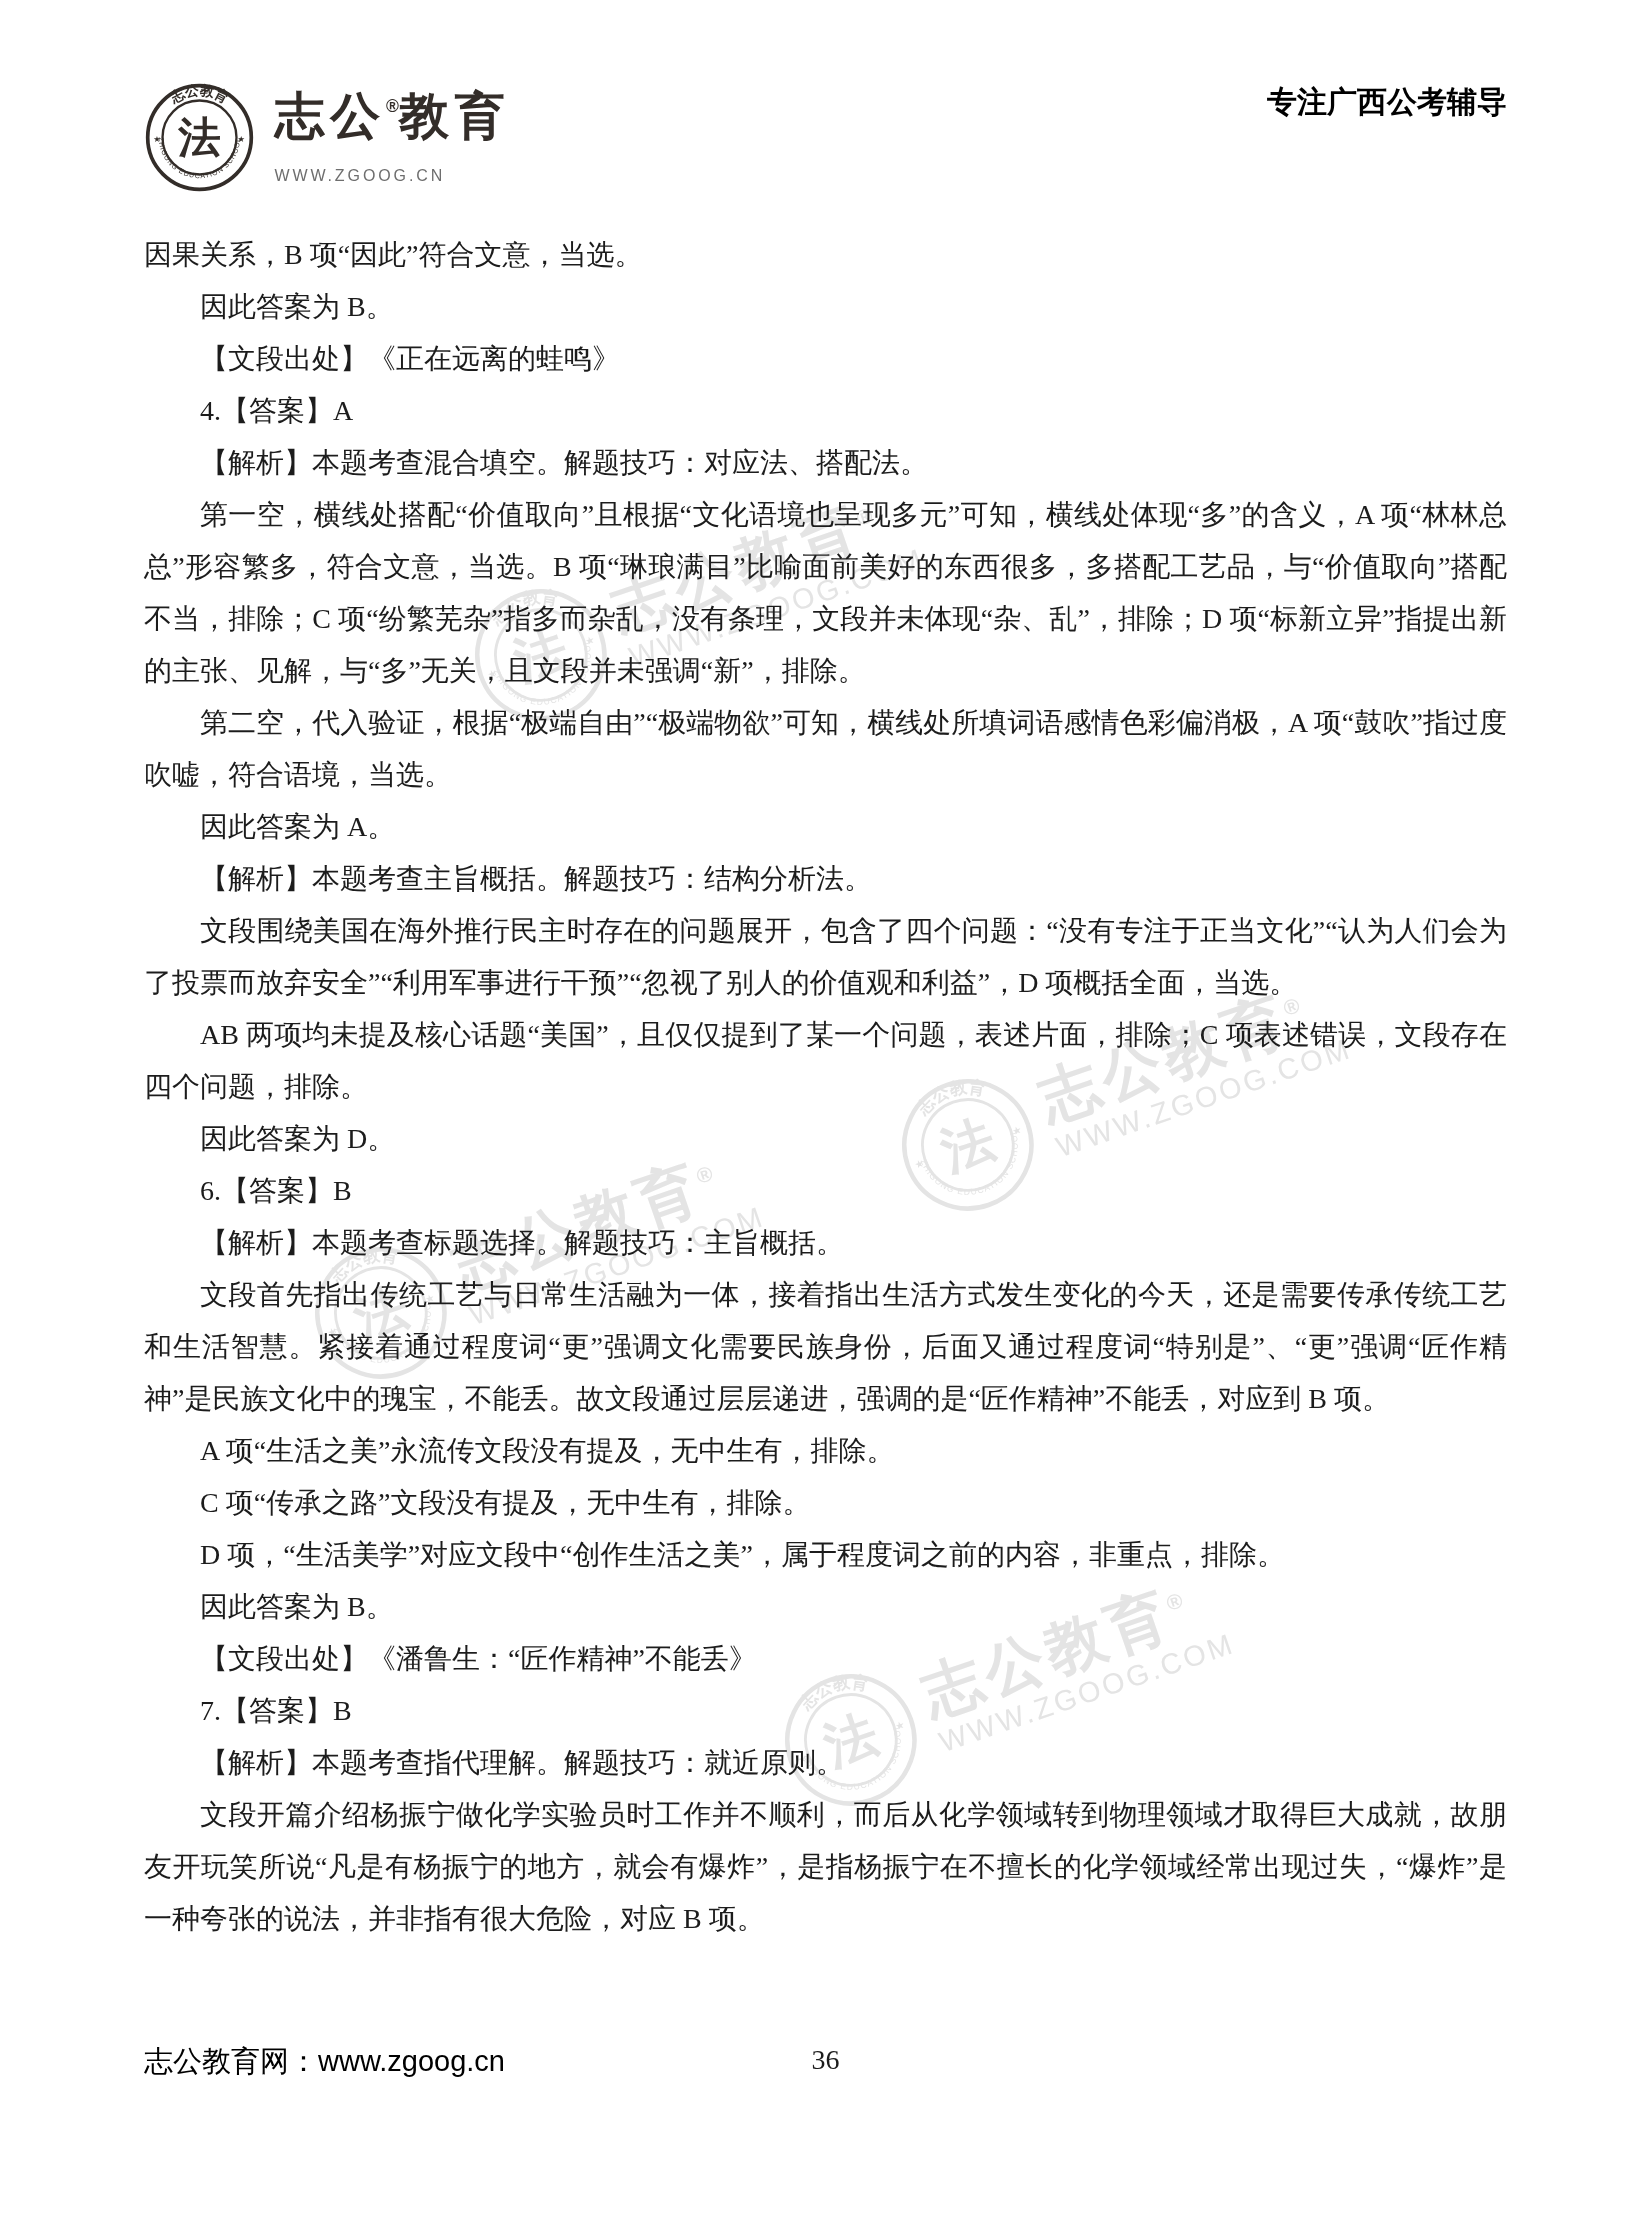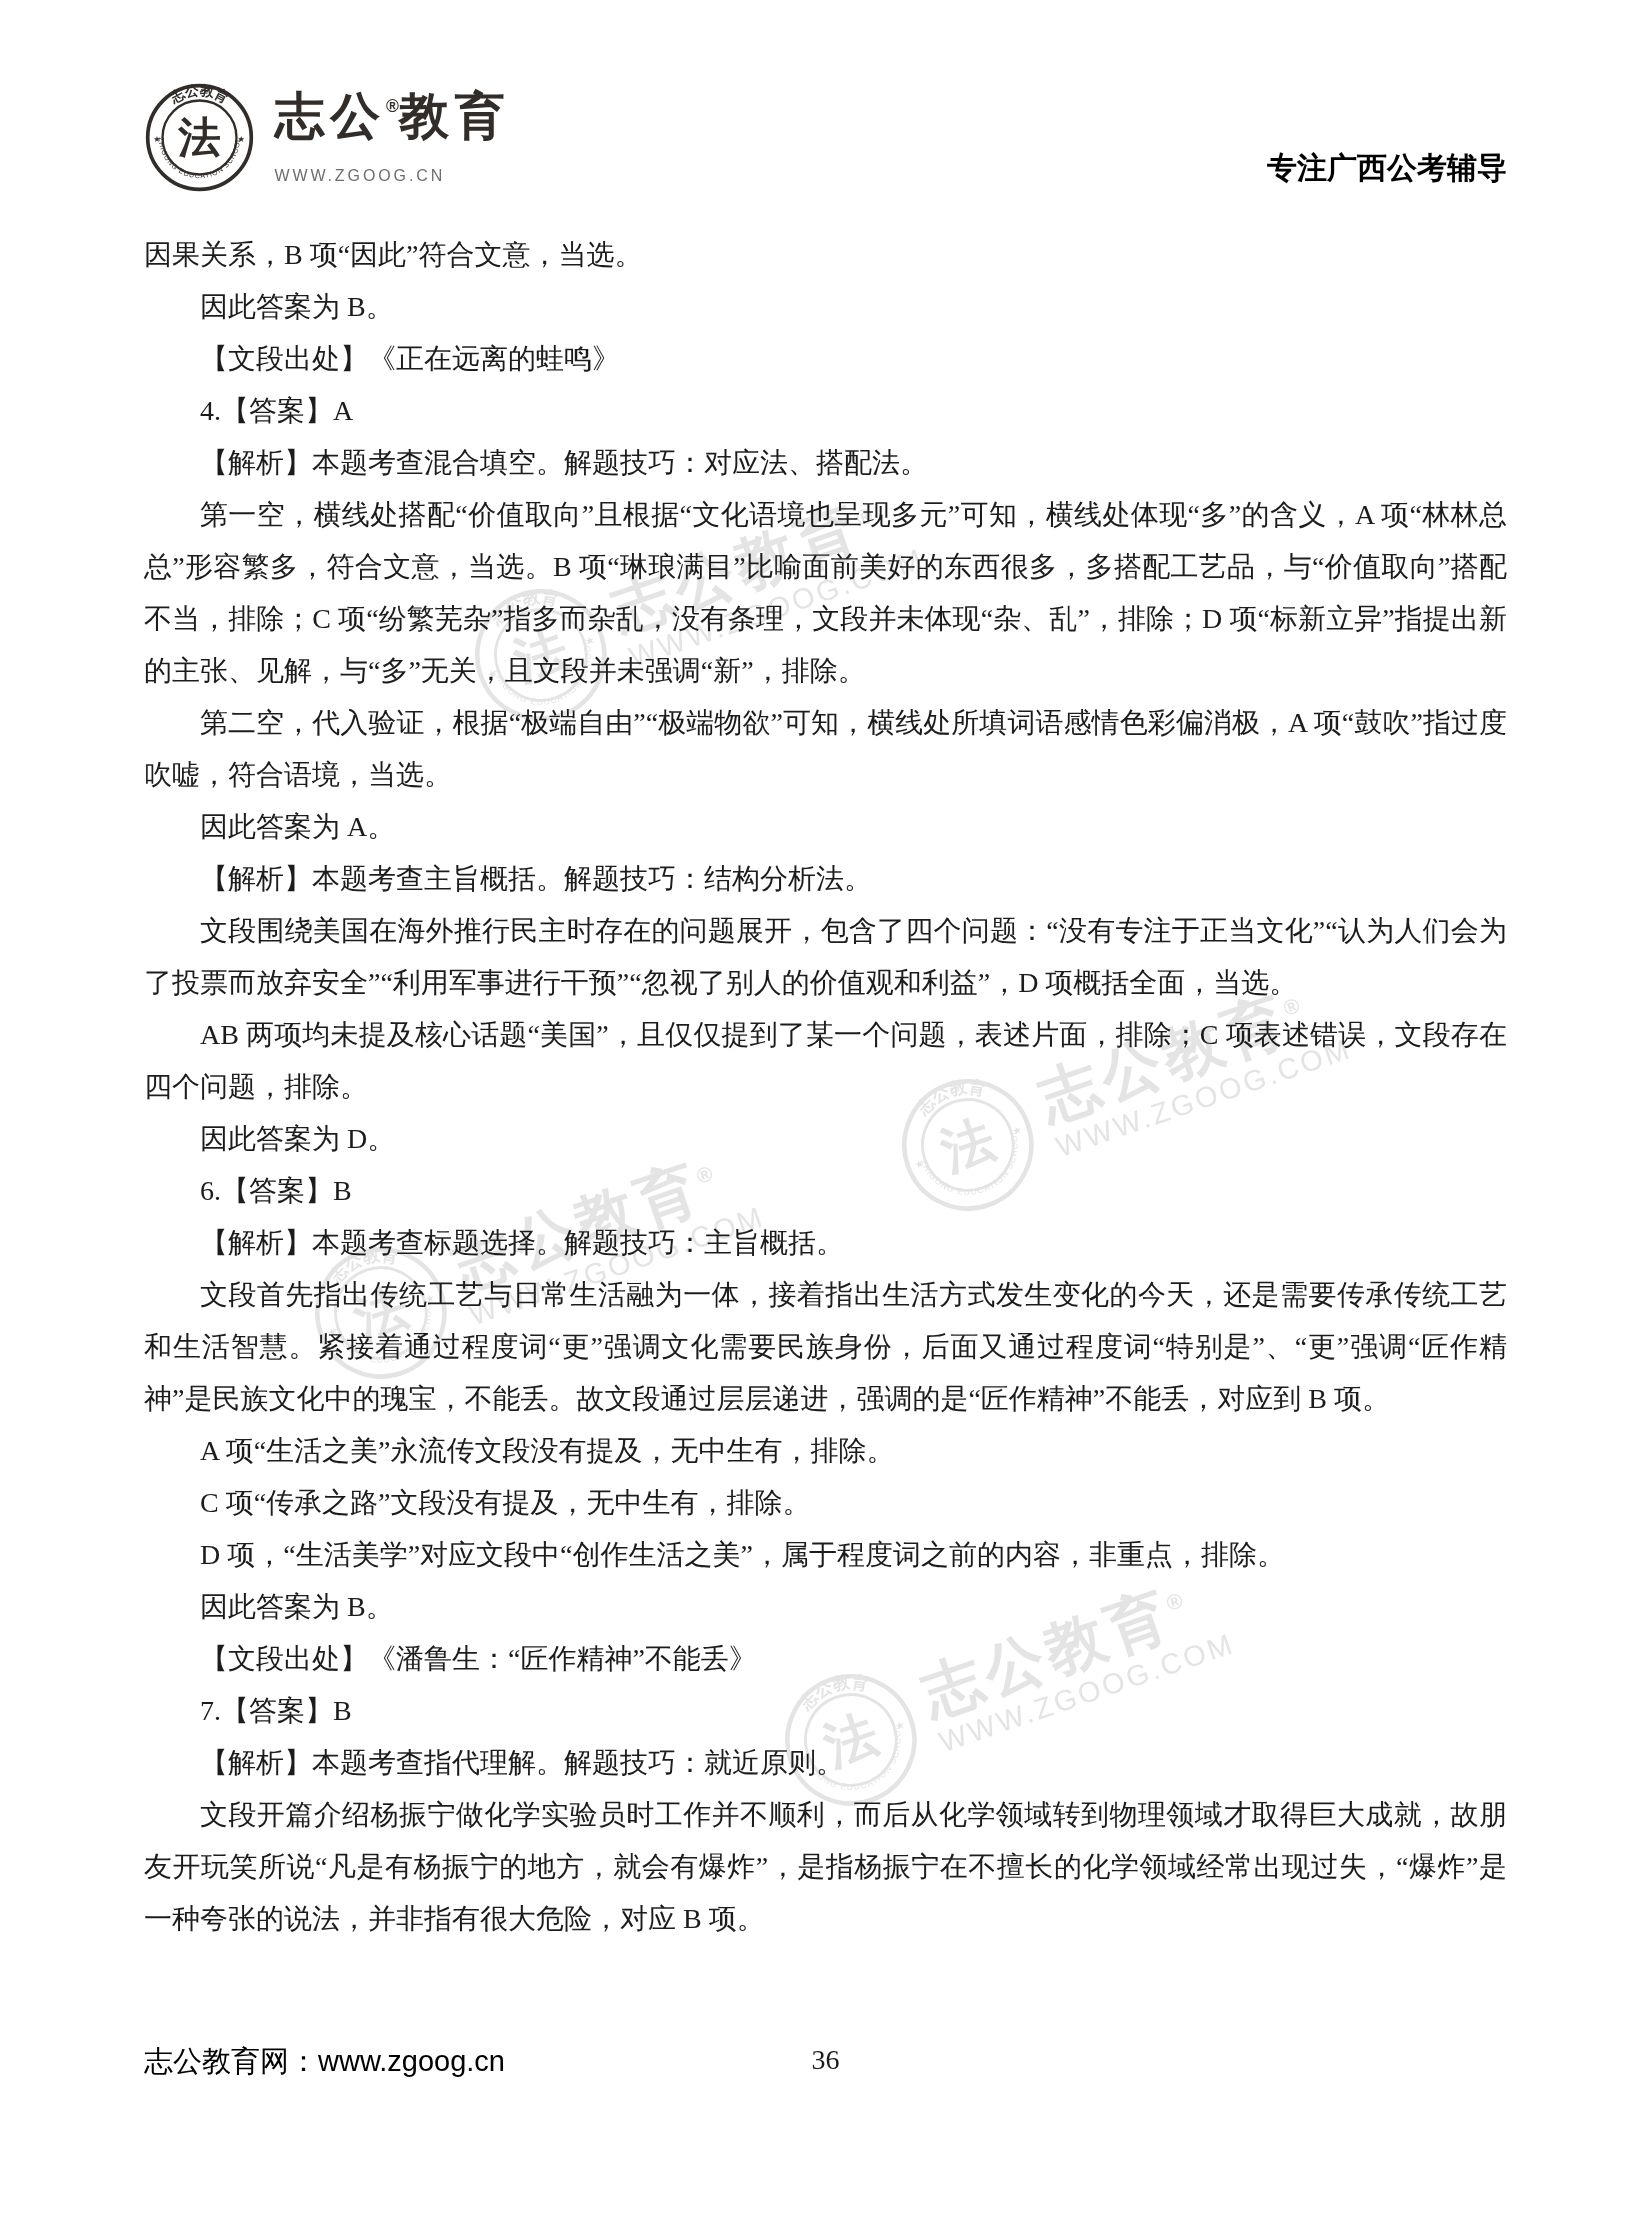--- a/index.html
+++ b/index.html
@@ -29,21 +29,21 @@
     font-size:29px; letter-spacing:2.9px; margin-top:1.9px; white-space:nowrap;
   }
   .wm-1 { left:464px;  top:534px; }
   .wm-2 { left:891px;  top:1024px; }
   .wm-3 { left:304px;  top:1192px; }
   .wm-4 { left:774px;  top:1619px; }
 
   
   .header {
     position:absolute; top:82px; left:144px; width:1363px;
-    display:flex; justify-content:space-between; align-items:flex-end; z-index:2;
+    display:flex; justify-content:space-between; align-items:flex-start; z-index:2;
   }
   .logo { display:flex; align-items:center; gap:19.4px; color:#332d29; }
   .logo-seal { width:111px; height:111px; }
   .brand-block { display:flex; flex-direction:column; }
   .brand-name {
     font-family:"Liberation Sans","DejaVu Sans",sans-serif;
     font-weight:bold; font-size:50px; line-height:1; letter-spacing:5.8px;
     color:#332d29; white-space:nowrap;
   }
   .brand-name sup { font-size:17.5px; vertical-align:21.3px; letter-spacing:0; }

